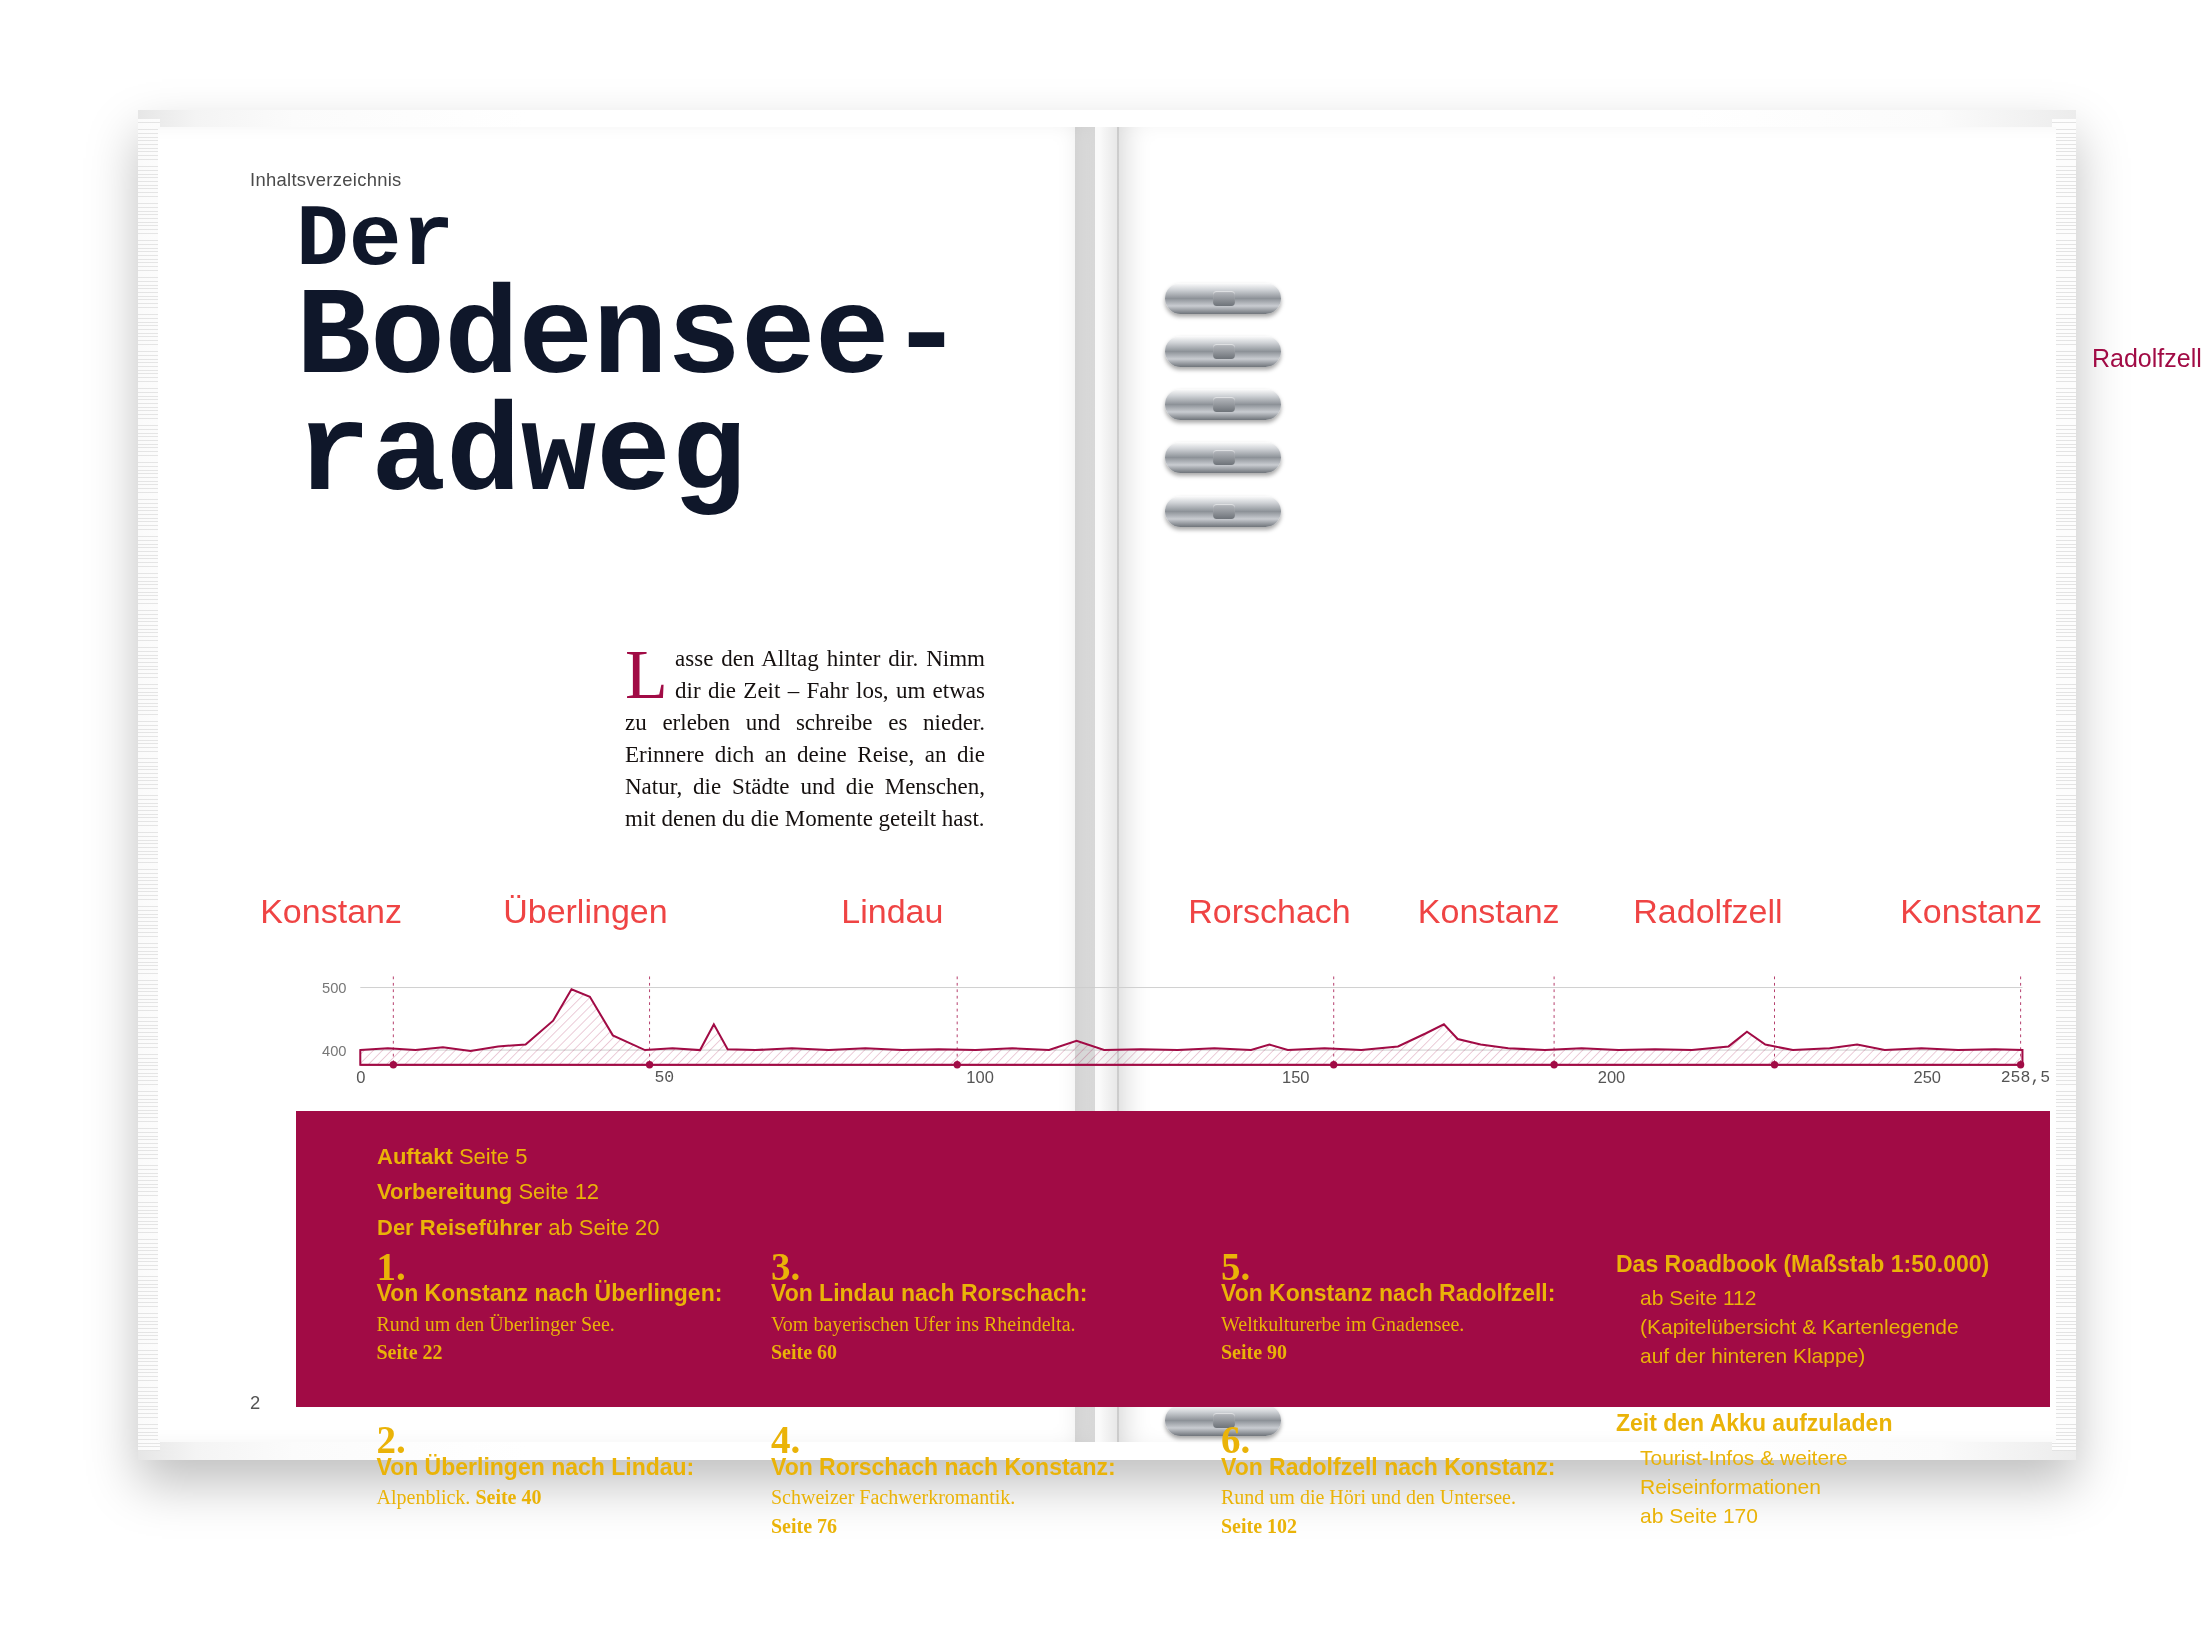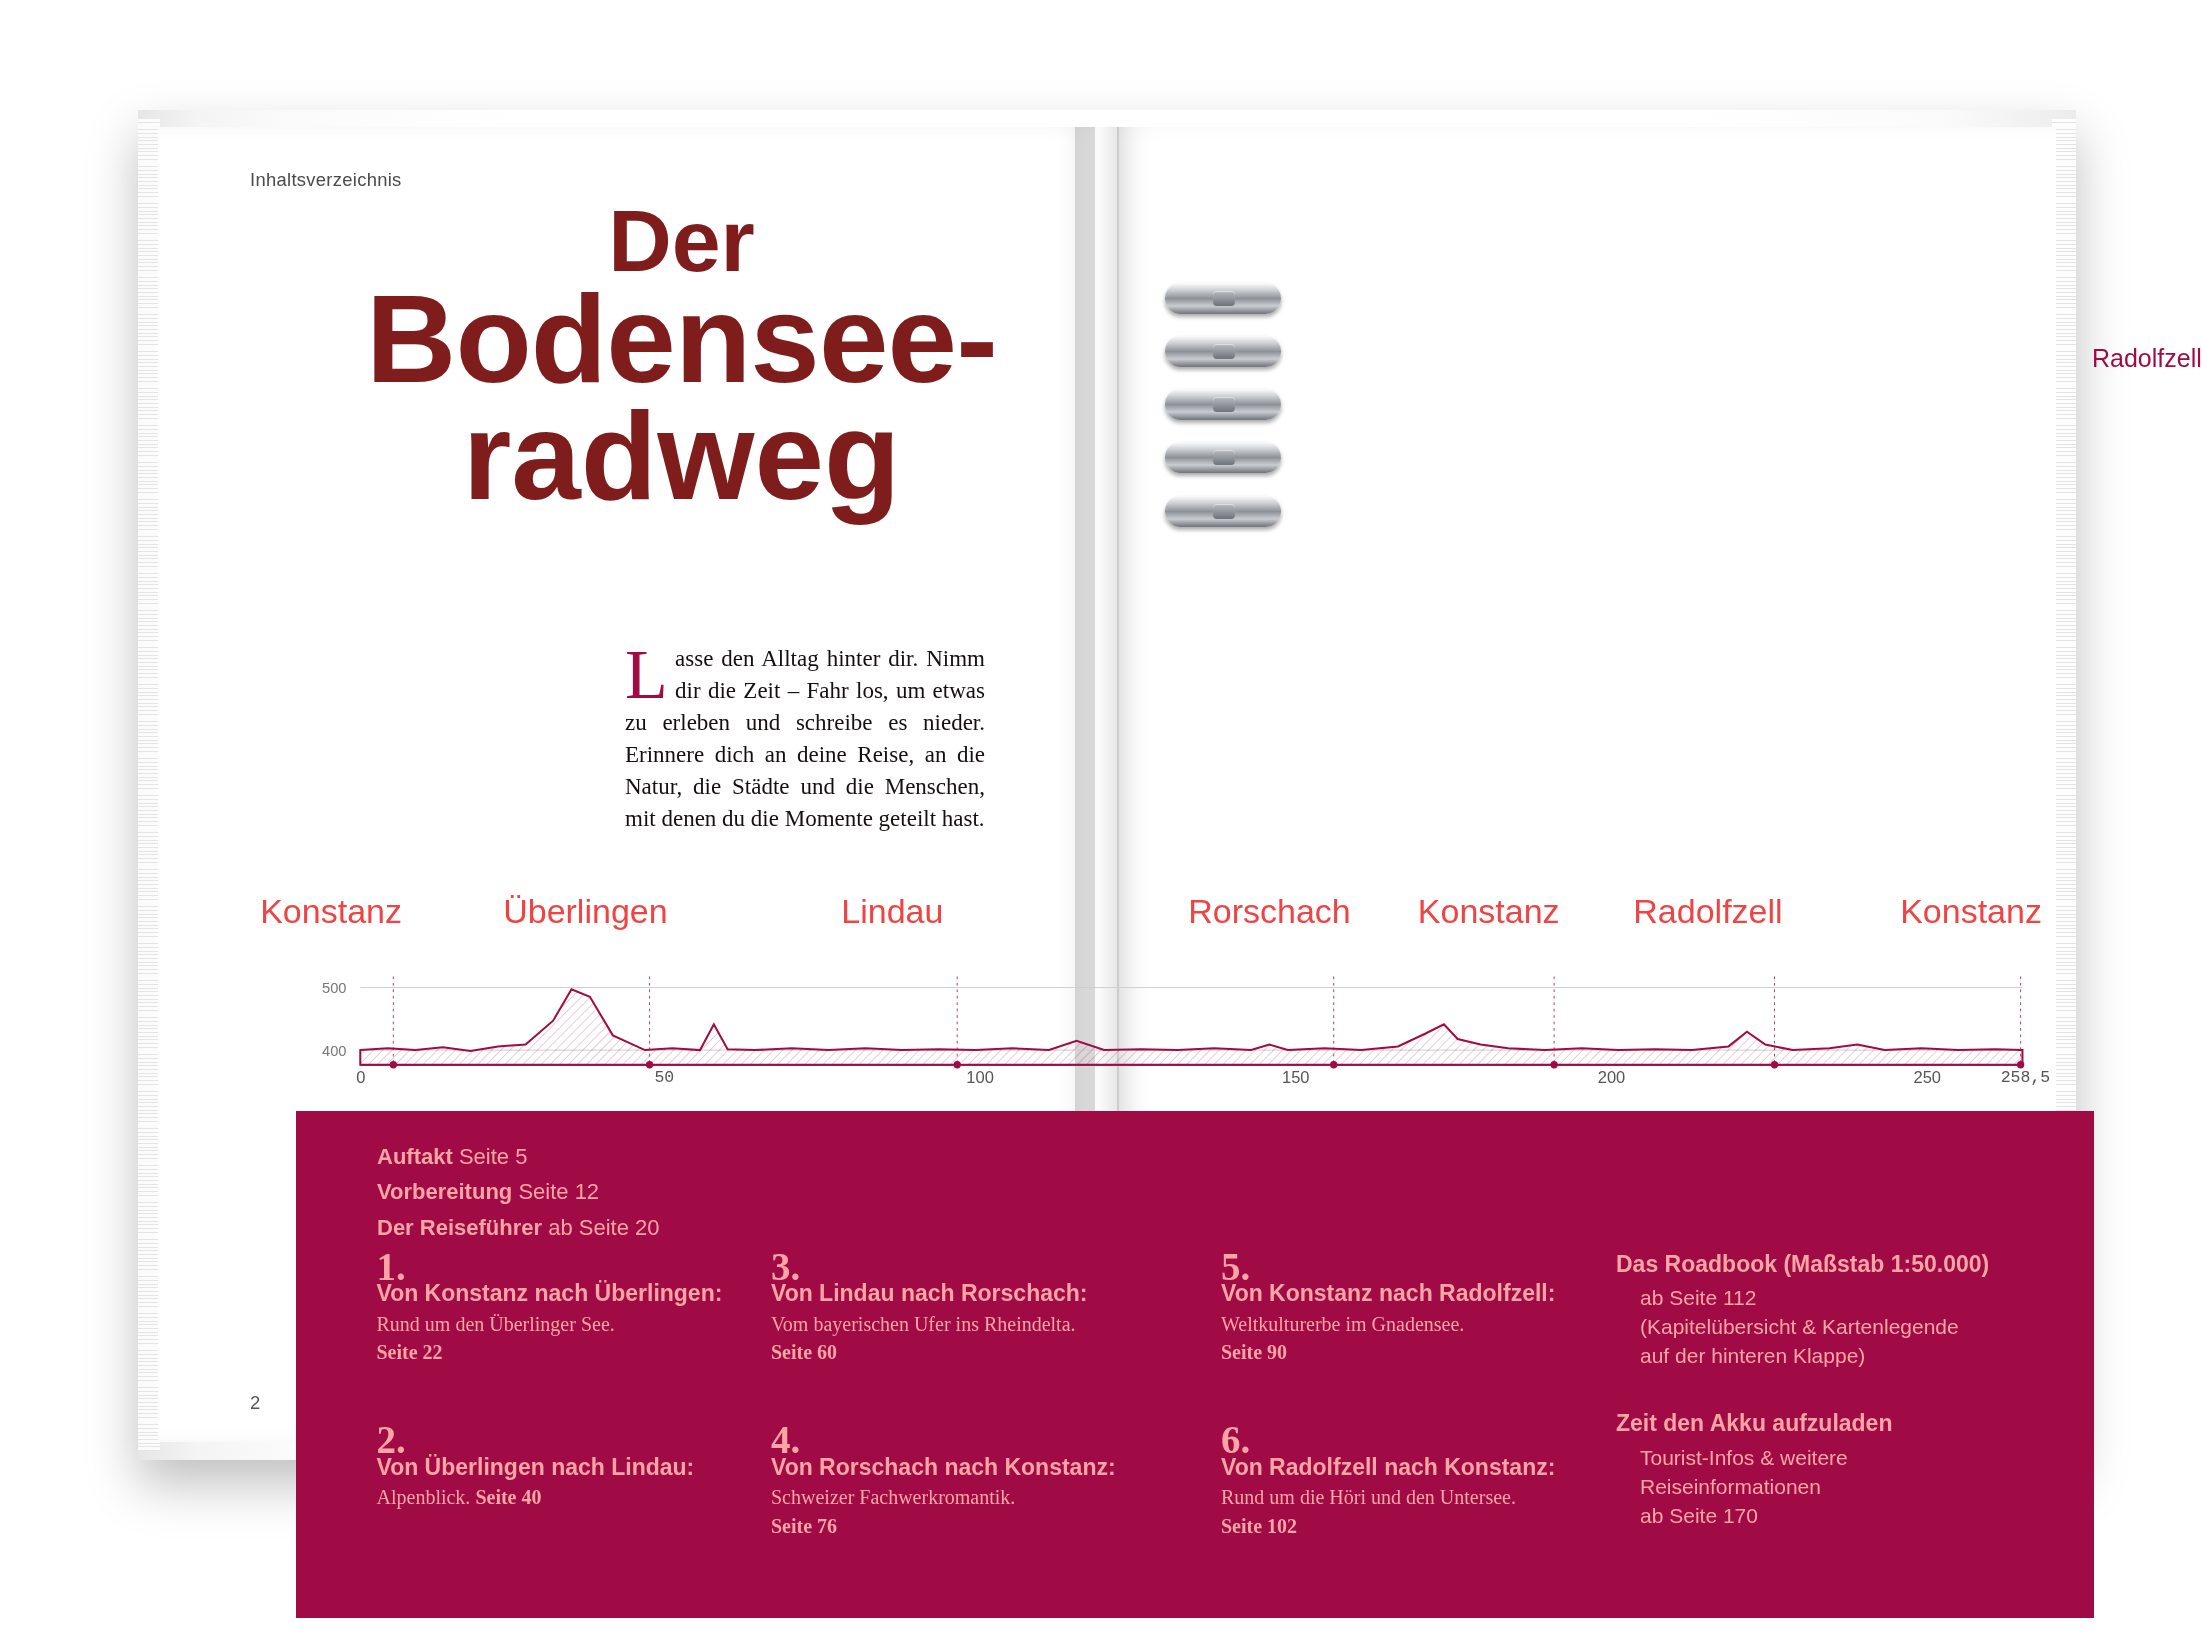--- a/index.html
+++ b/index.html
@@ -26,42 +26,42 @@
   .rings{position:absolute;left:1027px;top:0;width:129px;height:1350px;pointer-events:none;}
   .ring{position:absolute;width:116px;height:31px;}
   .ring i{position:absolute;left:0;top:0;width:116px;height:31px;border-radius:15.6px;
       background:linear-gradient(180deg,#fdfdfd 0%,#cfd2d6 22%,#8d9298 50%,#c9ccd1 74%,#6f747a 100%);
       box-shadow:0 2.8px 4.6px rgba(0,0,0,.35);}
   .ring b{position:absolute;left:48px;top:8.3px;width:22px;height:14.7px;border-radius:3.7px;
       background:linear-gradient(180deg,#b9bcc1,#6e7379);box-shadow:inset 0 0.9px 0.9px rgba(255,255,255,.6);}
 
   
   .toc-label{position:absolute;left:92px;top:42px;font-size:18.4px;color:#4a4a4a;letter-spacing:0.3px;}
-  .title{position:absolute;left:138px;top:73px;width:771px;color:#7f1d1d;
-      font-family:Liberation Sans, sans-serif;font-weight:700;line-height:.93;text-align:center;}
+  .title{position:absolute;left:138px;top:73px;width:771px;color:#0f172a;
+      font-family:Liberation Mono, monospace;font-weight:700;line-height:.93;text-align:left;}
   .title .l1{font-size:88px;display:block;}
   .title .l2{font-size:125px;display:block;letter-spacing:-0.9px;}
   .title .l3{font-size:125px;display:block;}
 
   .intro{position:absolute;left:467px;top:516px;width:360px;
       font-family:"Liberation Serif",serif;font-size:23px;line-height:1.40;color:#15100f;text-align:justify;}
   .dropcap{float:left;font-family:"Liberation Serif",serif;font-size:70px;line-height:.72;
       color:#a10b45;padding:7.3px 7.3px 0 0;}
 
   
   .profile{position:absolute;left:158px;top:782px;width:1754px;height:220px;}
   .prof-labels{position:absolute;left:0;top:0;width:100%;height:37px;}
   .prof-labels span{position:absolute;font-size:34px;color:#ef4444;transform:translateX(-50%);white-space:nowrap;}
   .prof-svg{position:absolute;left:0;top:44px;}
   .prof-axis{position:absolute;left:0;top:176px;width:100%;height:37px;}
   .prof-axis span{position:absolute;font-size:16.5px;color:#555;transform:translateX(-50%);}
   .prof-y{position:absolute;font-size:14.7px;color:#777;text-align:center;}
 
   
-  .band{position:absolute;left:158px;top:1001px;width:1754px;height:507px;background:#a10b45;color:#fca5a5;padding-left:44px;}
+  .band{position:absolute;left:158px;top:1001px;width:1754px;height:296px;background:#a10b45;color:#eab308;}
   .band-top{position:absolute;left:81px;top:27.5px;font-size:22px;line-height:1.62;}
   .band-top b{font-weight:700;}
   .cols{position:absolute;left:53px;top:138px;width:1699px;height:266px;}
   .col{position:absolute;top:0;}
   .c1{left:27.5px;width:367px;}
   .c2{left:422px;width:367px;}
   .c3{left:872px;width:367px;}
   .c4{left:1267px;width:404px;}
   .item{position:relative;margin-bottom:42px;}
   .num{position:absolute;left:0;top:-5.5px;font-size:39px;font-weight:700;font-family:"Liberation Serif",serif;}

